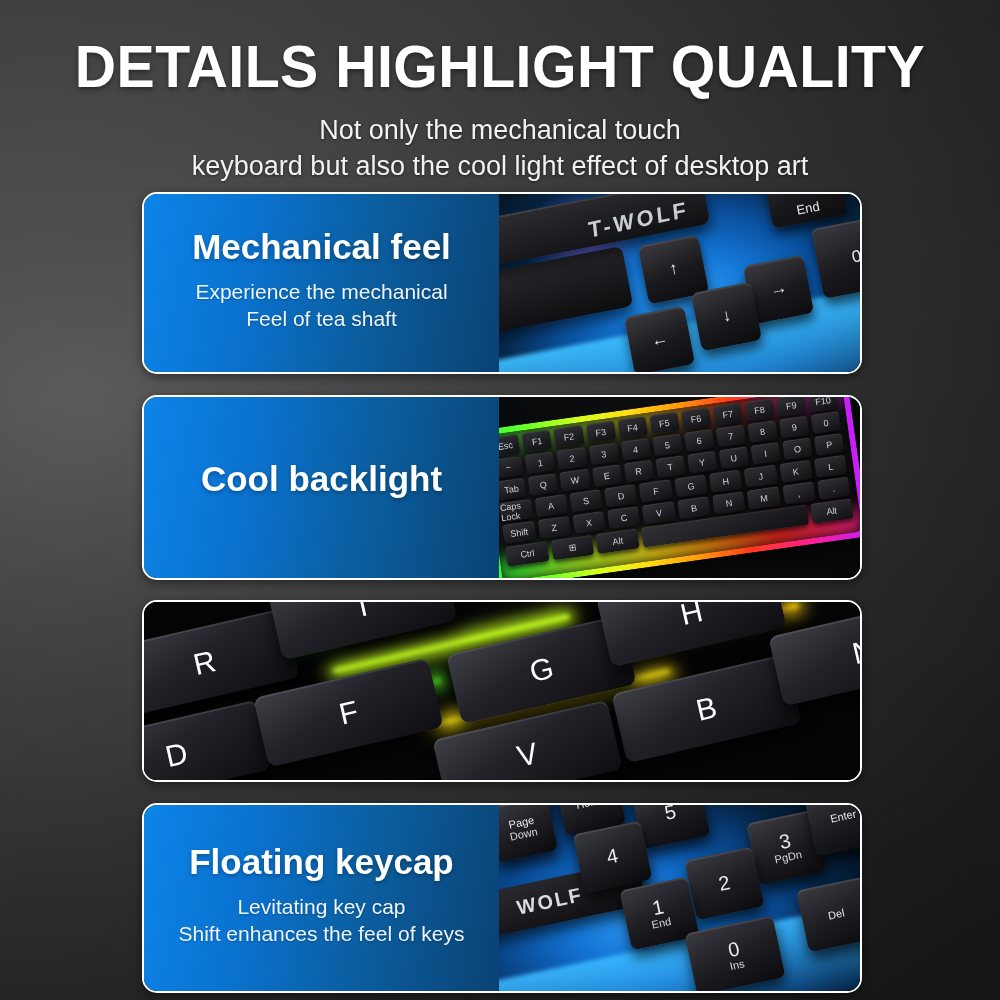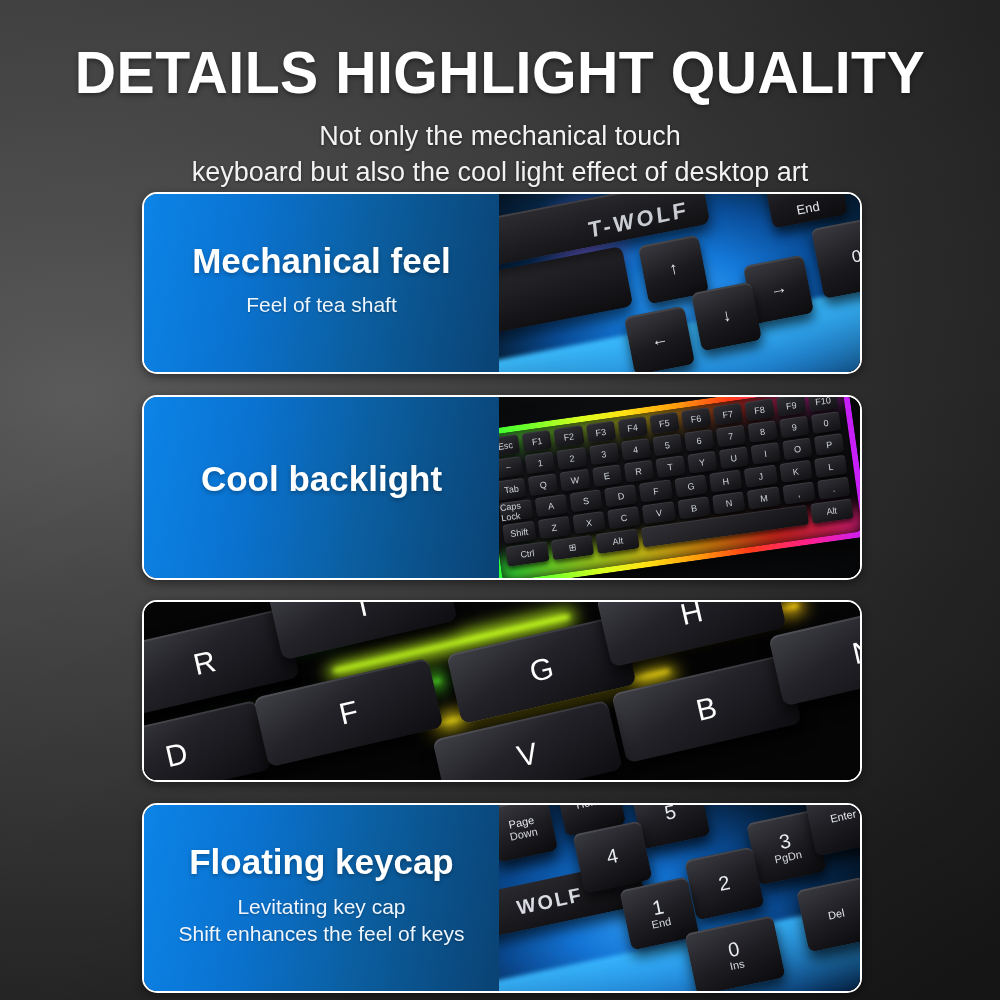--- a/index.html
+++ b/index.html
@@ -15,21 +15,21 @@
       radial-gradient(120% 85% at 8% 40%, #5a5a5a 0%, #4a4a4a 22%, #3a3a3a 48%, #2c2c2c 70%, #222222 88%, #1d1d1d 100%);
   }
   #bg:after{
     content:""; position:absolute; inset:0;
     background:linear-gradient(160deg, rgba(255,255,255,0.03) 0%, rgba(0,0,0,0) 35%, rgba(0,0,0,0.28) 100%);
   }
 
   #page{ position:absolute; inset:0; }
 
   
-  .hdr{ position:absolute; left:0; right:0; top:14px; text-align:center; }
+  .hdr{ position:absolute; left:0; right:0; top:8px; text-align:center; }
   .title{
     font-size:59px; font-weight:bold; color:#ffffff;
     letter-spacing:0.5px; line-height:1;
     padding-top:30px;
     transform:scaleX(0.97); transform-origin:center;
     text-shadow:0 2px 5px rgba(0,0,0,.45);
     white-space:nowrap;
   }
   .sub{
     margin-top:16px; color:#f2f2f2; font-size:27px; line-height:1.32;
@@ -164,20 +164,21 @@
     <div class="sub">
       <div>Not only the mechanical touch</div>
       <div>keyboard but also the cool light effect of desktop art</div>
     </div>
   </div>
 
   <div class="panel" style="top:192px;height:182px;">
     <div class="txt">
       <div class="head">Mechanical feel</div>
       <div class="body">
+        <div>Experience the mechanical</div>
         <div>Feel of tea shaft</div>
       </div>
     </div>
     <div class="pic">
       <div class="kb p1">
         <div class="glowA"></div>
         <div class="edge"></div>
         <div class="lowbar"></div>
         <div class="bar">
           <span>T-WOLF</span>

